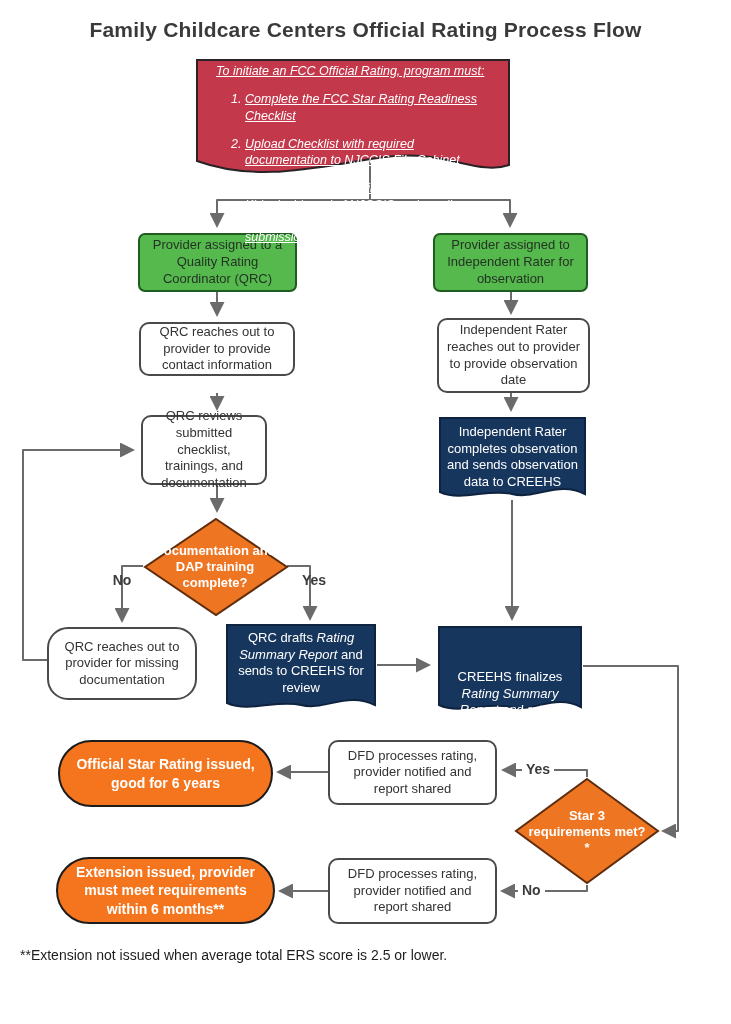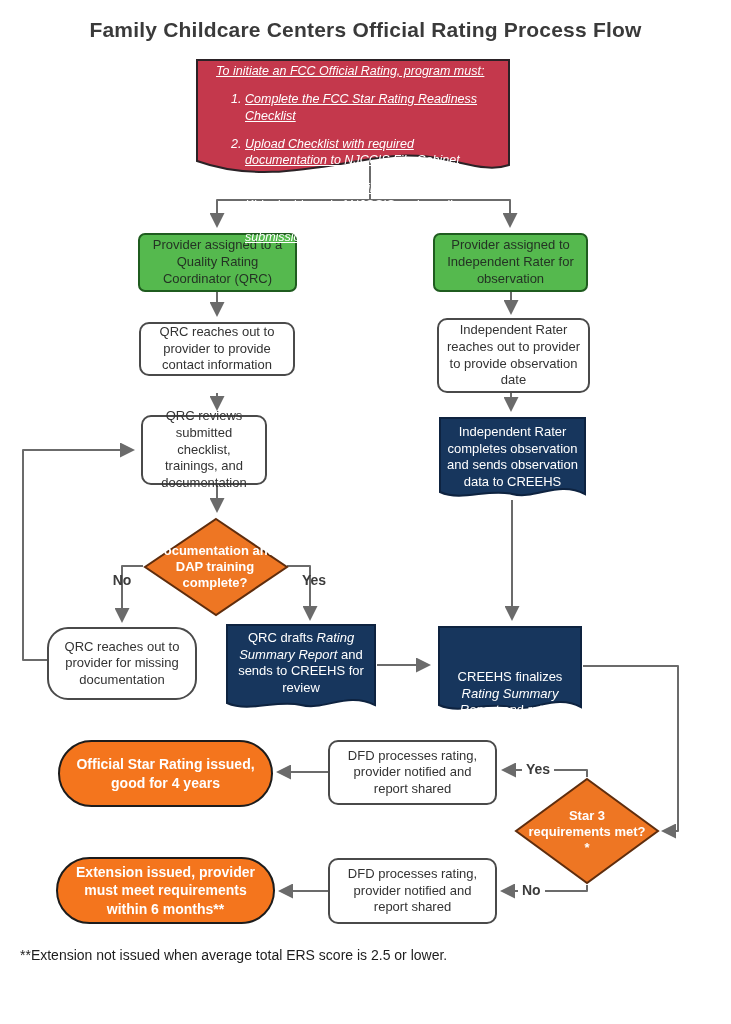--- a/index.html
+++ b/index.html
@@ -129,21 +129,21 @@
   <div class="shape" style="left:514px;top:777px;">
     <svg width="146" height="108">
       <polygon points="73,2 144,54 73,106 2,54" stroke="#5f2d0d" stroke-width="2" fill="#ee7623"></polygon>
     </svg>
   </div>
   <div class="diamond-text" style="left:527px;top:808px;width:120px;">Star 3 requirements met?*</div>
 
   <div class="node box-white" style="left:328px;top:740px;width:169px;height:65px;">DFD processes rating, provider notified and report shared</div>
   <div class="node box-white" style="left:328px;top:858px;width:169px;height:66px;">DFD processes rating, provider notified and report shared</div>
 
-  <div class="node pill" style="left:58px;top:740px;width:215px;height:67px;">Official Star Rating issued, good for 4 years</div>
+  <div class="node pill" style="left:58px;top:740px;width:215px;height:67px;">Official Star Rating issued, good for 6 years</div>
   <div class="node pill" style="left:56px;top:857px;width:219px;height:67px;">Extension issued, provider must meet requirements within 6 months**</div>
 
   <div class="edge-label" style="left:104px;top:572px;width:36px;">No</div>
   <div class="edge-label" style="left:294px;top:572px;width:40px;">Yes</div>
   <div class="edge-label on-line" style="left:522px;top:761px;">Yes</div>
   <div class="edge-label on-line" style="left:518px;top:882px;">No</div>
 
   <div class="footnotes">
     <p>**Extension not issued when average total ERS score is 2.5 or lower.</p>
   </div>

